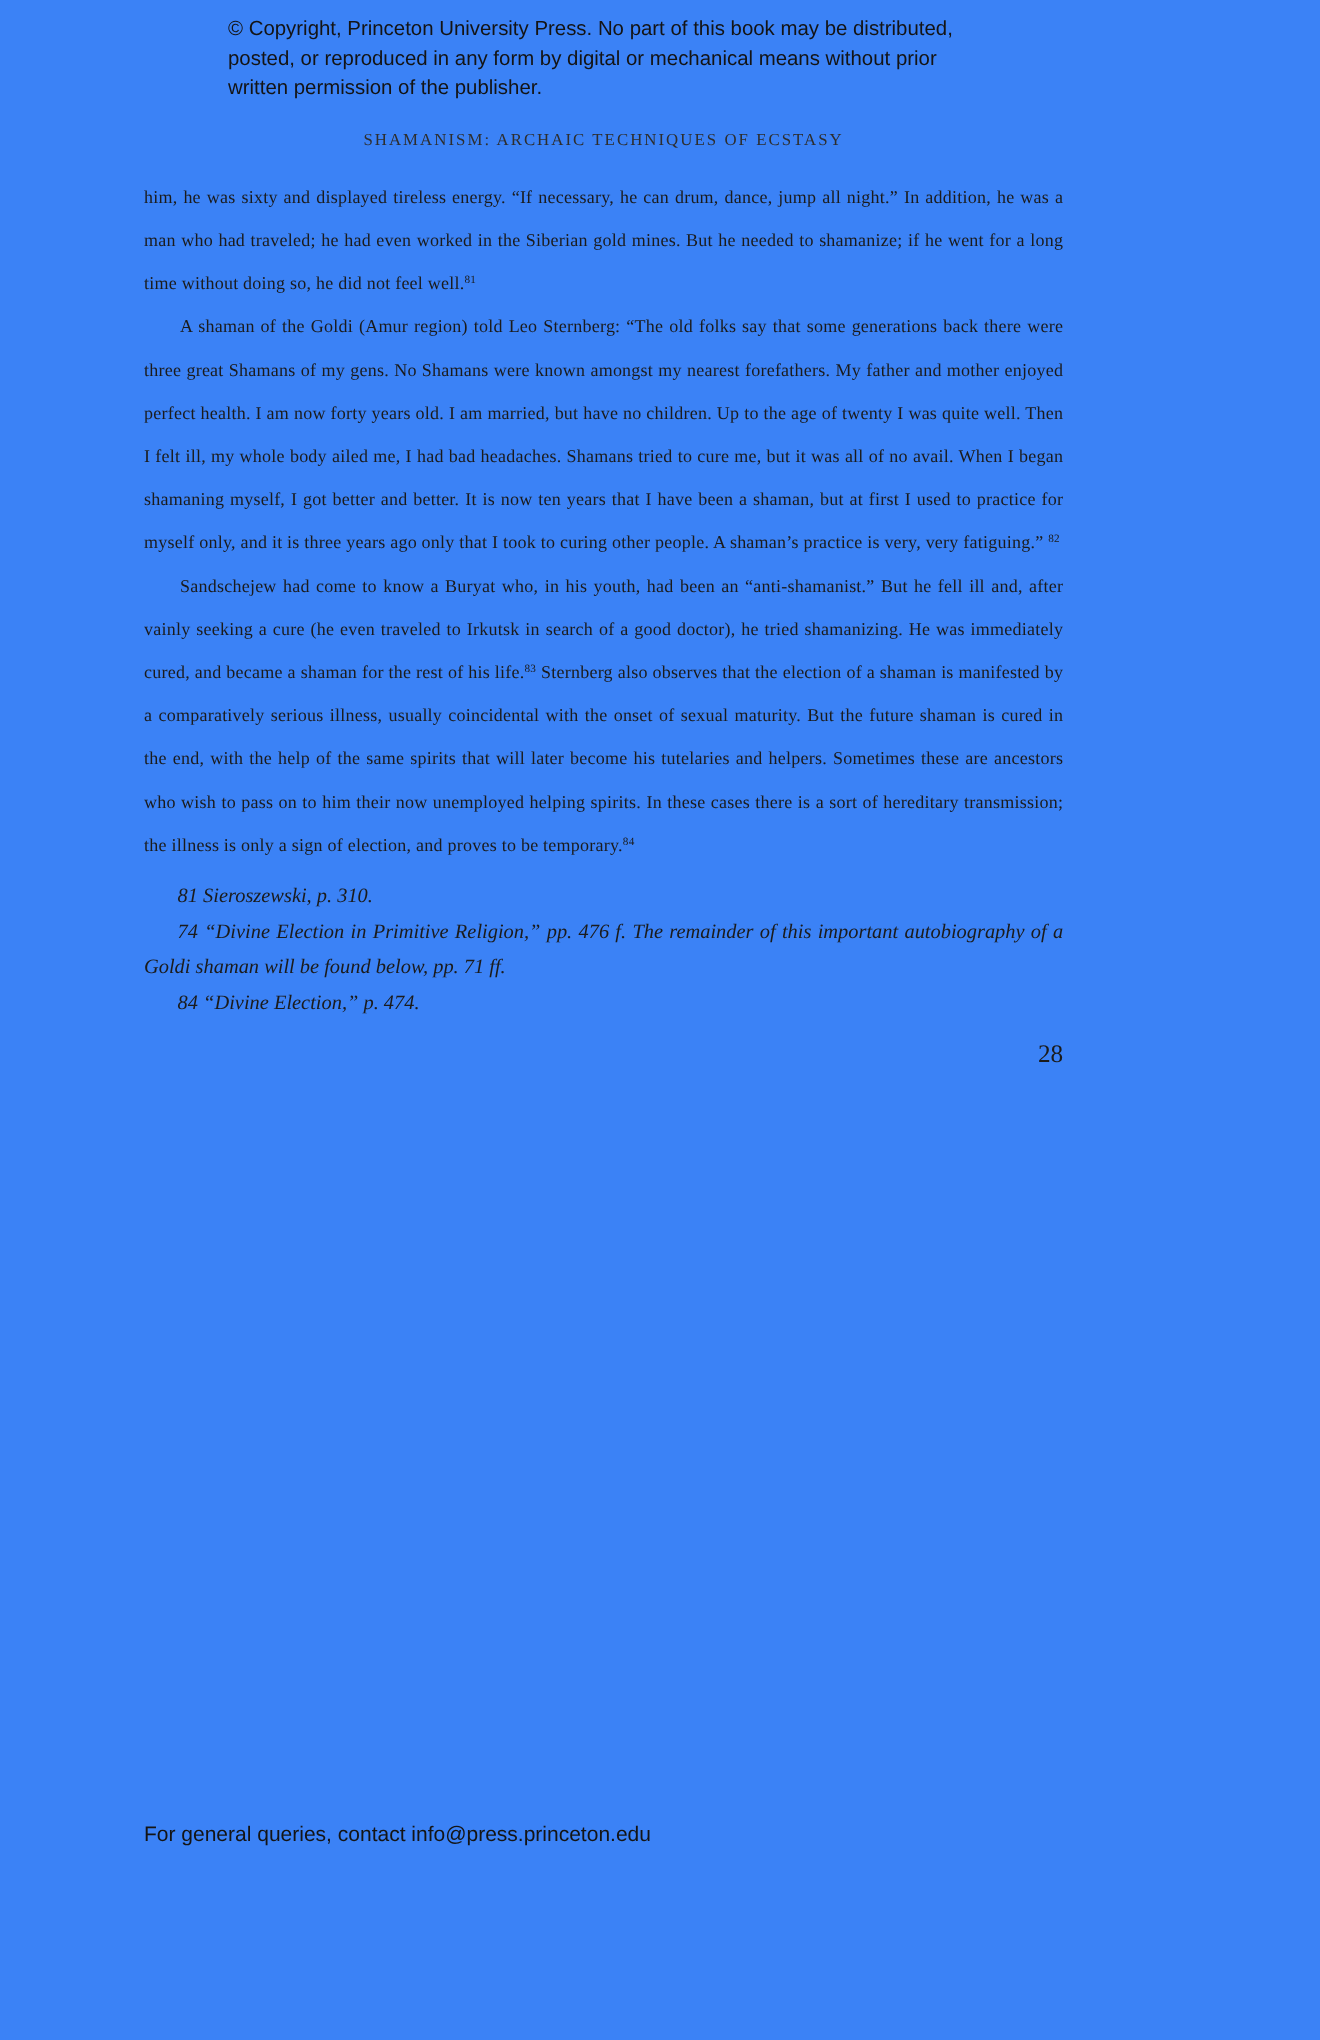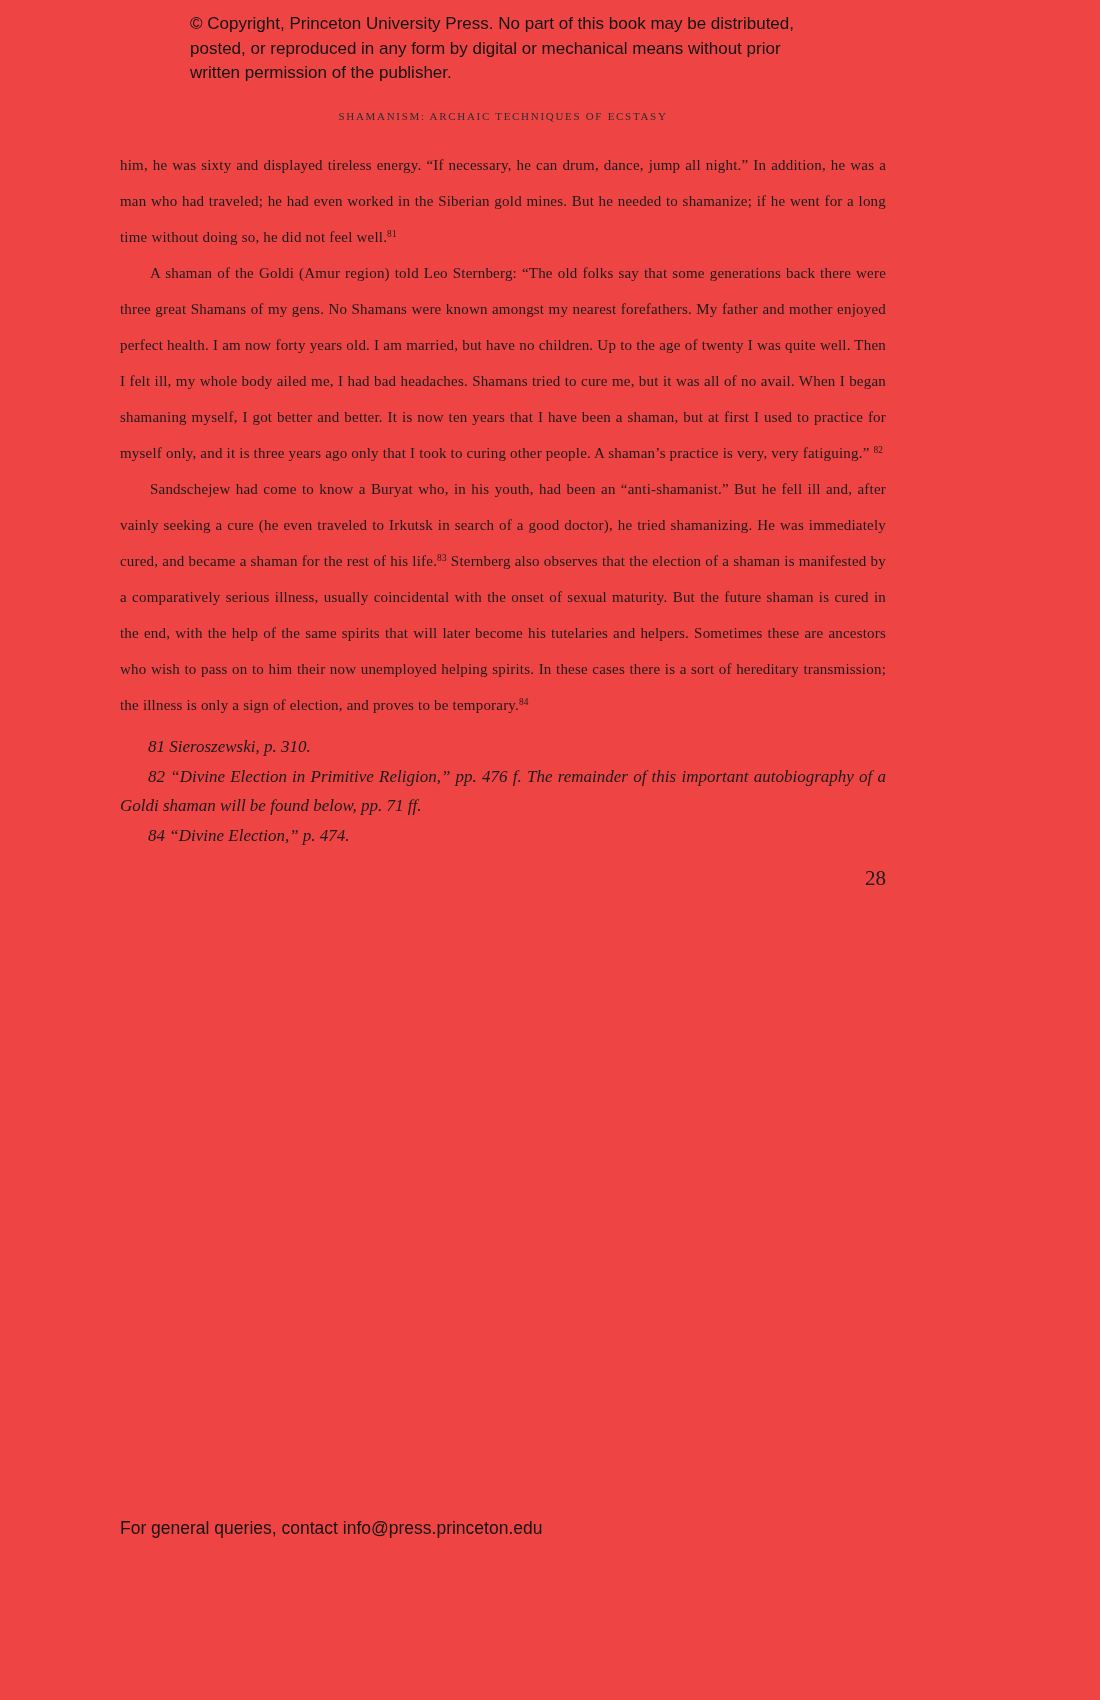--- a/index.html
+++ b/index.html
@@ -2,42 +2,42 @@
 <html><head>
 <meta charset="utf-8">
 <style>
   * { margin: 0; padding: 0; box-sizing: border-box; }
   html, body { background: #e9e9e9; }
   .page {
     position: relative;
     width: 1100px;
     height: 1700px;
     margin: 0 auto;
-    background: #ef4444;
+    background: #3b82f6;
     font-family: "Liberation Serif", serif;
     color: #1b1b1b;
     overflow: hidden;
   }
   .copyright {
     position: absolute;
     top: 12px;
     left: 190px;
     width: 645px;
     font-family: "Liberation Sans", sans-serif;
     font-size: 17px;
     line-height: 24.5px;
     color: #141414;
   }
   .running-head {
     position: absolute;
     top: 110px;
     left: 120px;
     width: 766px;
     text-align: center;
-    font-size: 11px;
+    font-size: 14px;
     letter-spacing: 1.7px;
     color: #2e2e2e;
     white-space: nowrap;
   }
   .column {
     position: absolute;
     top: 147px;
     left: 120px;
     width: 766px;
   }
@@ -92,21 +92,21 @@
 
   <div class="column">
     <div id="body-container">
         <p class="para"><span>him, he was sixty and displayed tireless energy. “If necessary, he can drum, dance, jump all night.” In addition, he was a man who had traveled; he had even worked in the Siberian gold mines. But he needed to shamanize; if he went for a long time without doing so, he did not feel well.</span><sup class="fn-ref">81</sup></p>
         <p class="para indent"><span>A shaman of the Goldi (Amur region) told Leo Sternberg: “The old folks say that some generations back there were three great Shamans of my gens. No Shamans were known amongst my nearest forefathers. My father and mother enjoyed perfect health. I am now forty years old. I am married, but have no children. Up to the age of twenty I was quite well. Then I felt ill, my whole body ailed me, I had bad headaches. Shamans tried to cure me, but it was all of no avail. When I began shamaning myself, I got better and better. It is now ten years that I have been a shaman, but at first I used to practice for myself only, and it is three years ago only that I took to curing other people. A shaman’s practice is very, very fatiguing.” </span><sup class="fn-ref">82</sup></p>
         <p class="para indent"><span>Sandschejew had come to know a Buryat who, in his youth, had been an “anti-shamanist.” But he fell ill and, after vainly seeking a cure (he even traveled to Irkutsk in search of a good doctor), he tried shamanizing. He was immediately cured, and became a shaman for the rest of his life.</span><sup class="fn-ref">83</sup><span> Sternberg also observes that the election of a shaman is manifested by a comparatively serious illness, usually coincidental with the onset of sexual maturity. But the future shaman is cured in the end, with the help of the same spirits that will later become his tutelaries and helpers. Sometimes these are ancestors who wish to pass on to him their now unemployed helping spirits. In these cases there is a sort of hereditary transmission; the illness is only a sign of election, and proves to be temporary.</span><sup class="fn-ref">84</sup></p>
       </div>
 
     <div id="footnotes-container" class="footnotes">
         <p class="footnote">81 Sieroszewski, p. 310.</p>
-        <p class="footnote">82 “Divine Election in Primitive Religion,” pp. 476 f. The remainder of this important autobiography of a Goldi shaman will be found below, pp. 71 ff.</p>
+        <p class="footnote">74 “Divine Election in Primitive Religion,” pp. 476 f. The remainder of this important autobiography of a Goldi shaman will be found below, pp. 71 ff.</p>
         <p class="footnote">84 “Divine Election,” p. 474.</p>
       </div>
 
     <div class="page-number">28</div>
   </div>
 
   <div class="footer">For general queries, contact info@press.princeton.edu</div>
 </div>
 
 </body></html>

